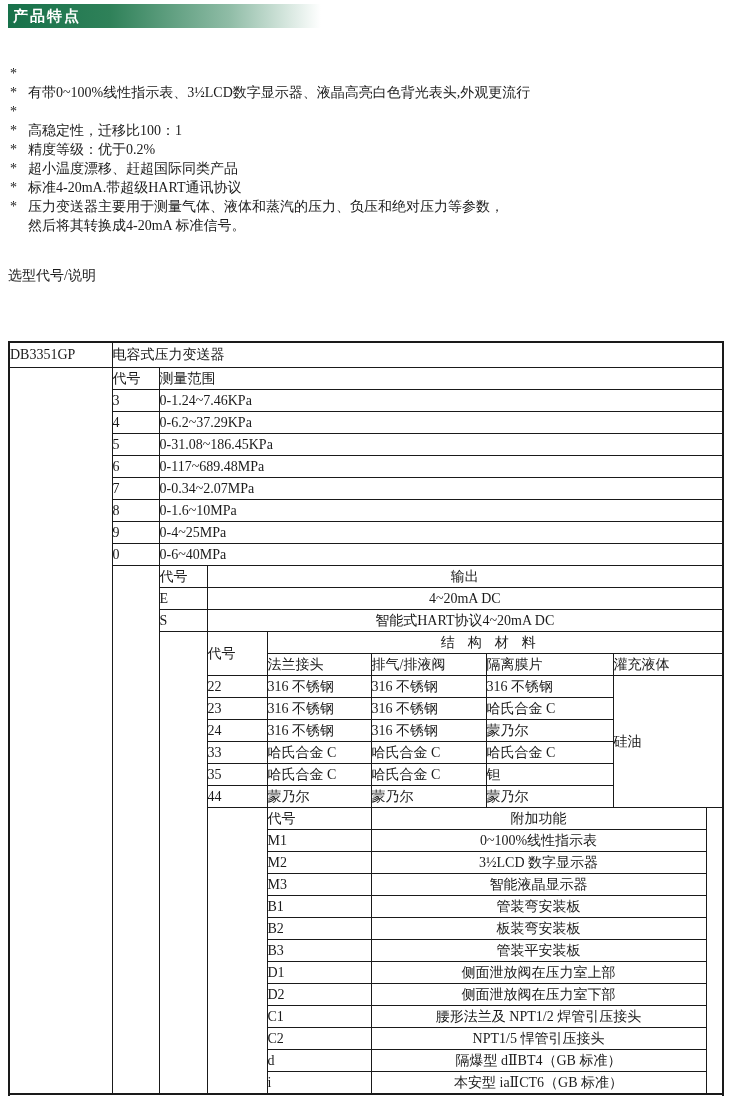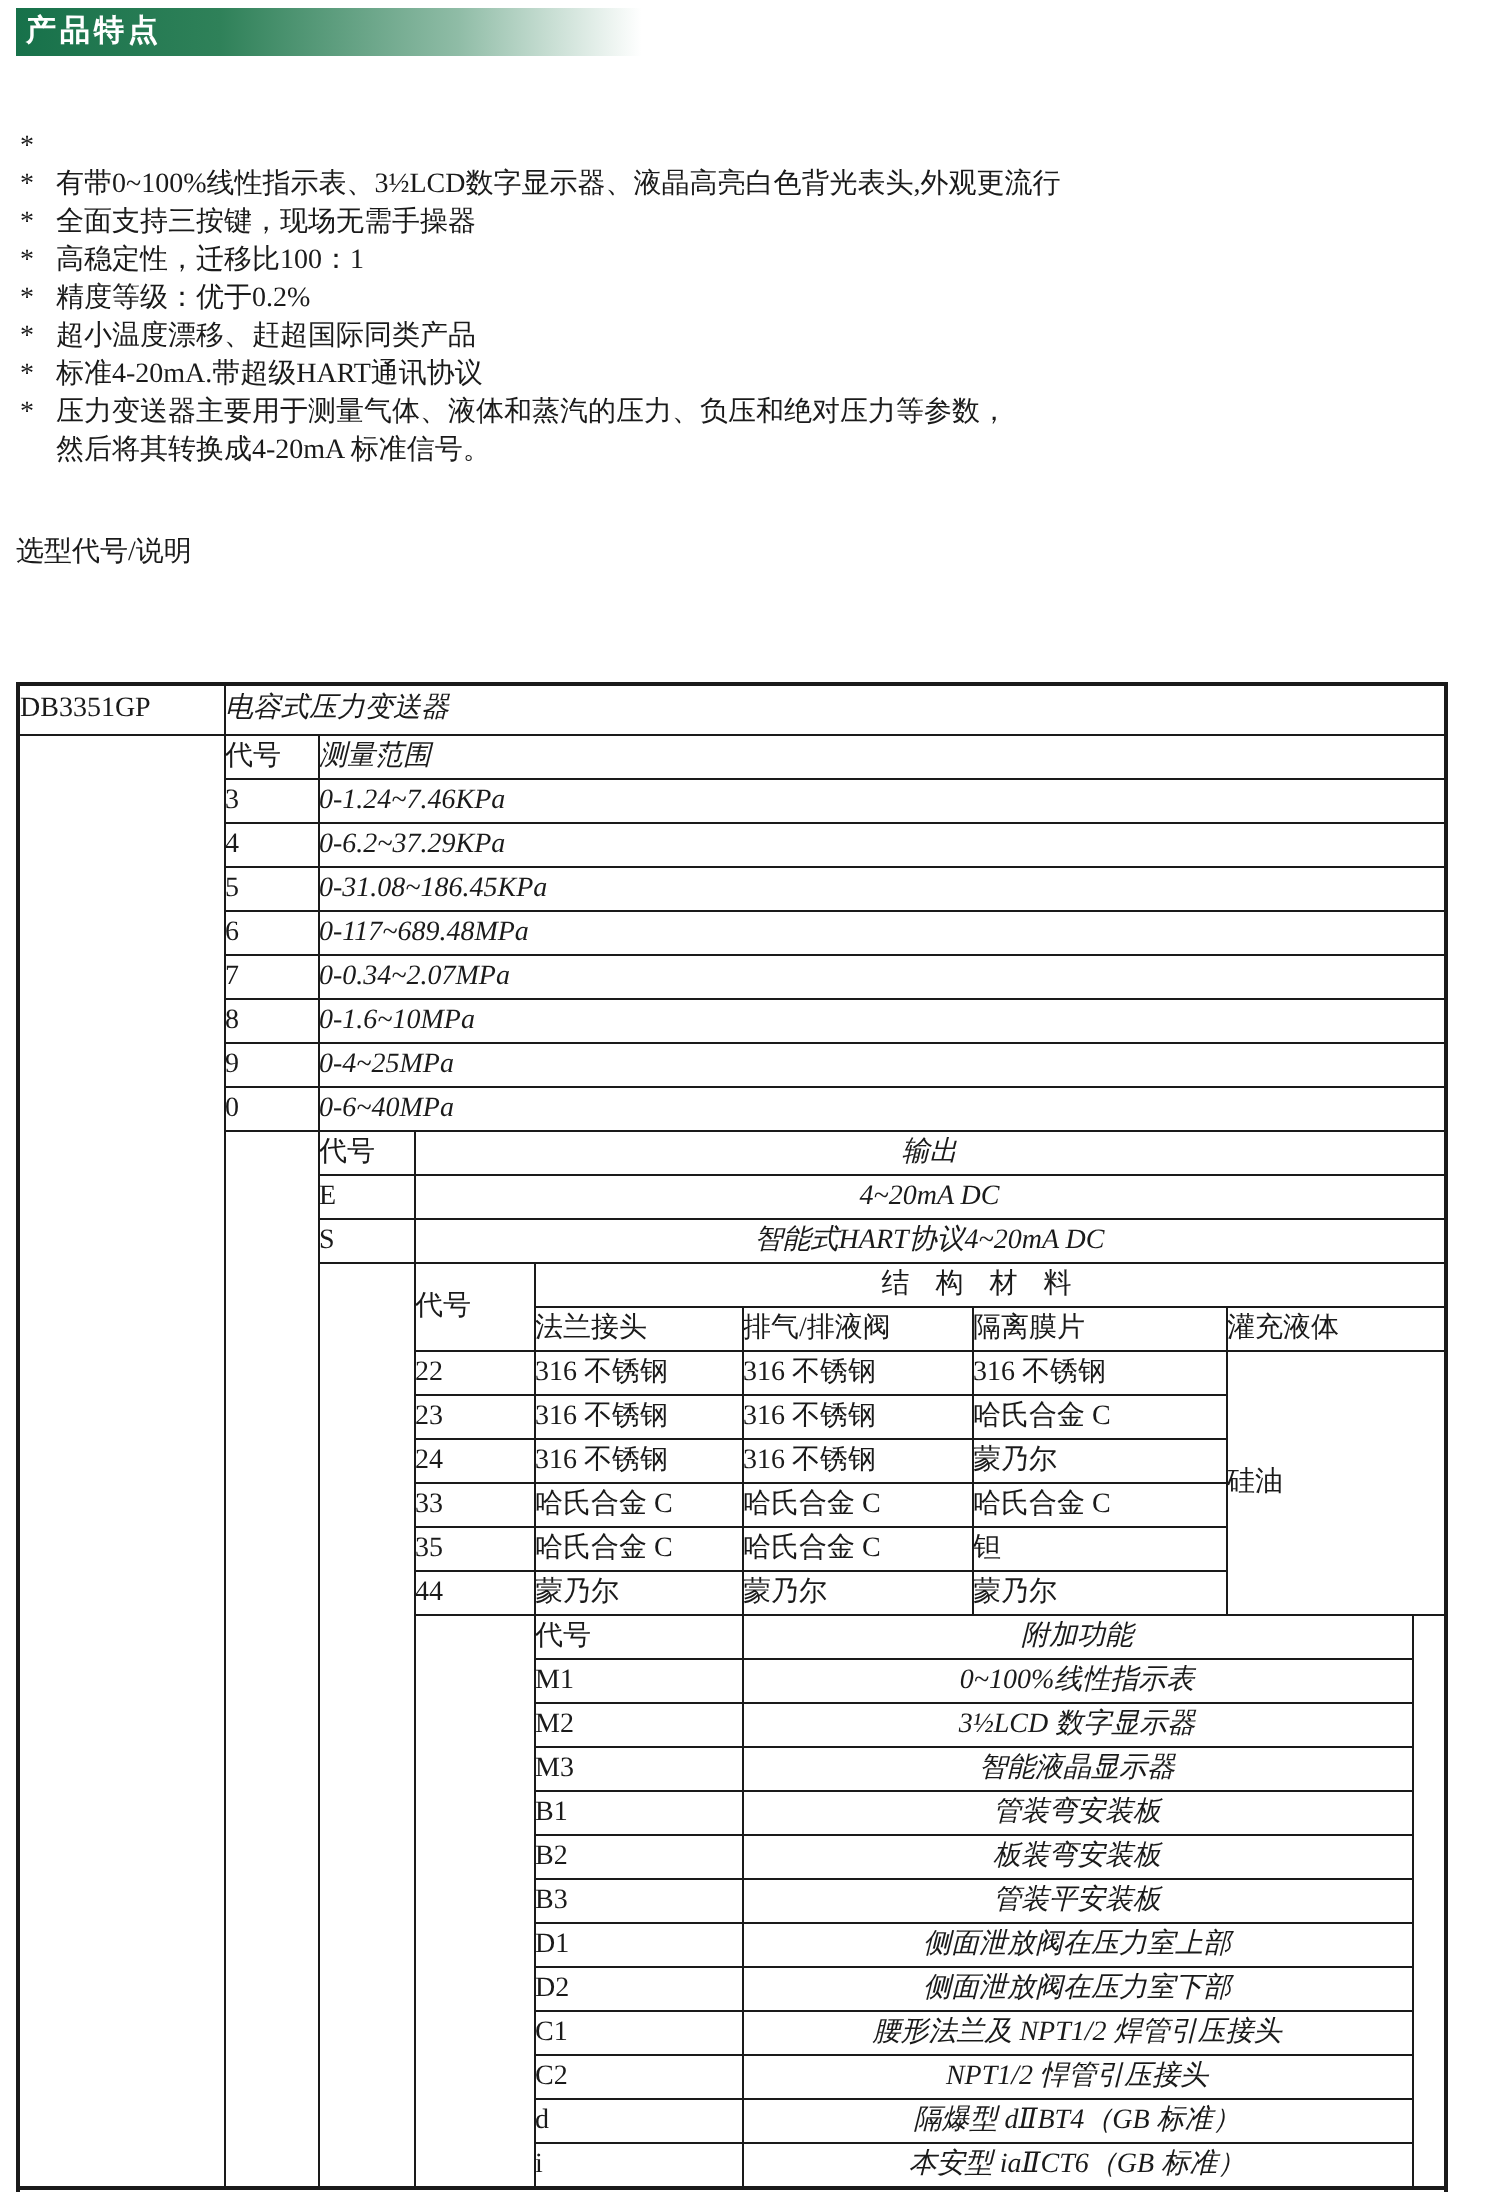--- a/index.html
+++ b/index.html
@@ -29,21 +29,21 @@
     border-collapse:collapse;table-layout:fixed;
     font-size:14px;border:2px solid #1a1a1a;
   }
   table.sel td{
     border:1px solid #1a1a1a;height:21px;padding:0 0;
     line-height:1.1;white-space:nowrap;overflow:hidden;
     vertical-align:middle;
   }
   tr.title-row td{height:24px;}
   .c{text-align:left;}
-  .l{text-align:left;padding-left:10px;font-style:italic;}
+  .l{text-align:left;padding-left:10px;}
   .pl18{padding-left:18px;}
   .pl8{padding-left:8px;text-align:center;}
   .mat-title{letter-spacing:13px;text-align:center;padding-left:13px;margin-left:45px;}
   tr.example td{border-top:2px solid #1a1a1a;height:23px;}
 </style>
 </head>
 <body>
 
 <div class="header-bar">
   <div class="title">产品特点</div>
@@ -52,21 +52,20 @@
 <div class="features">
   <div class="feat-line">
       <span class="star">*</span>
     </div>
   <div class="feat-line">
       <span class="star">*</span>
       <span>有带0~100%线性指示表、3½LCD数字显示器、液晶高亮白色背光表头,外观更流行</span>
     </div>
   <div class="feat-line">
       <span class="star">*</span>
-      <span>全面支持三按键，现场无需手操器</span>
     </div>
   <div class="feat-line">
       <span class="star">*</span>
       <span>高稳定性，迁移比100：1</span>
     </div>
   <div class="feat-line">
       <span class="star">*</span>
       <span>精度等级：优于0.2%</span>
     </div>
   <div class="feat-line">
@@ -245,21 +244,21 @@
   <tr>
         <td class="c">D2</td>
         <td colspan="3" class="l pl8">侧面泄放阀在压力室下部</td>
       </tr>
   <tr>
         <td class="c">C1</td>
         <td colspan="3" class="l pl8">腰形法兰及 NPT1/2 焊管引压接头</td>
       </tr>
   <tr>
         <td class="c">C2</td>
-        <td colspan="3" class="l pl8">NPT1/2 悍管引压接头</td>
+        <td colspan="3" class="l pl8">NPT1/5 悍管引压接头</td>
       </tr>
   <tr>
         <td class="c">d</td>
         <td colspan="3" class="l pl8">隔爆型 dⅡBT4（GB 标准）</td>
       </tr>
   <tr>
         <td class="c">i</td>
         <td colspan="3" class="l pl8">本安型 iaⅡCT6（GB 标准）</td>
       </tr>
 

